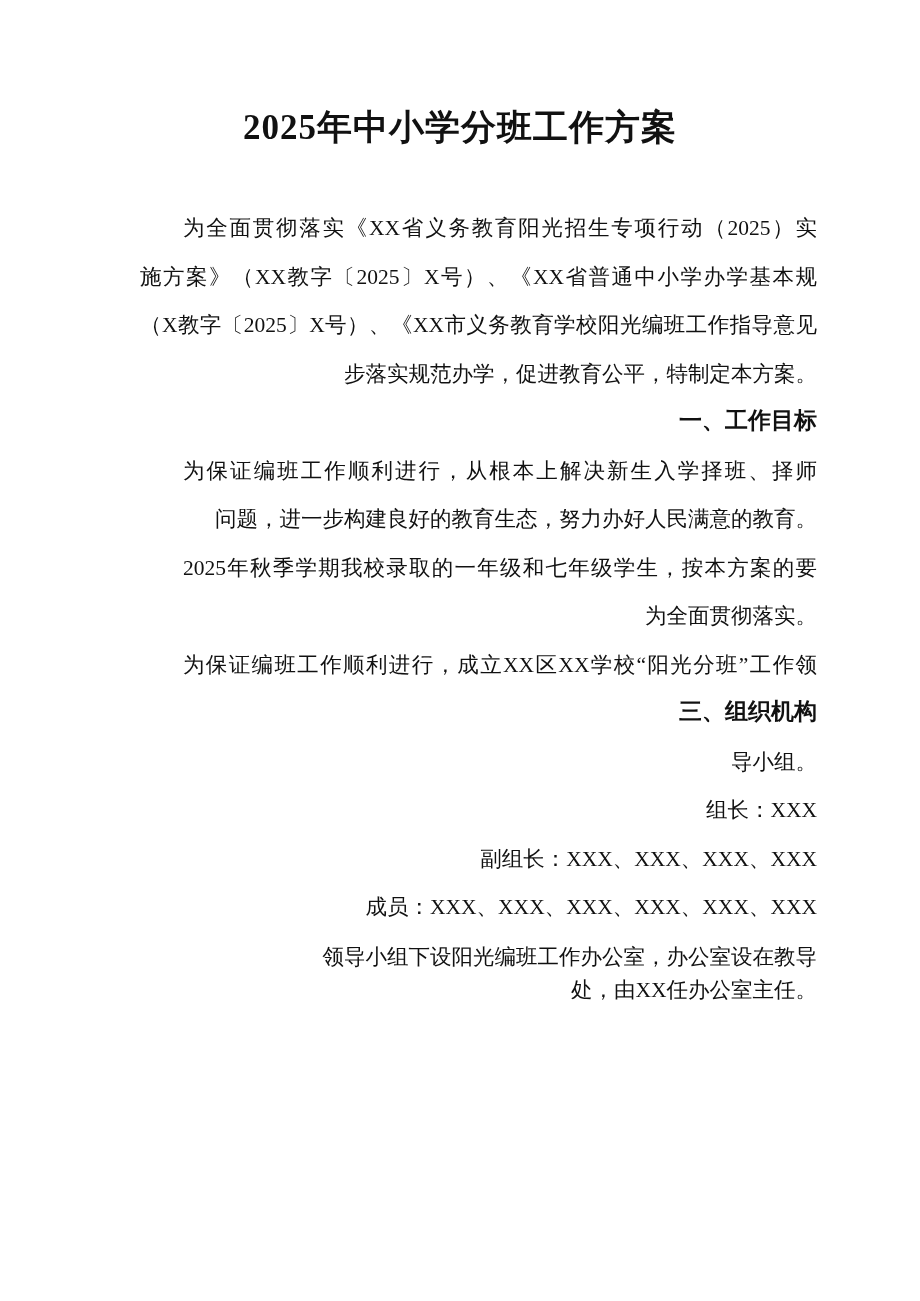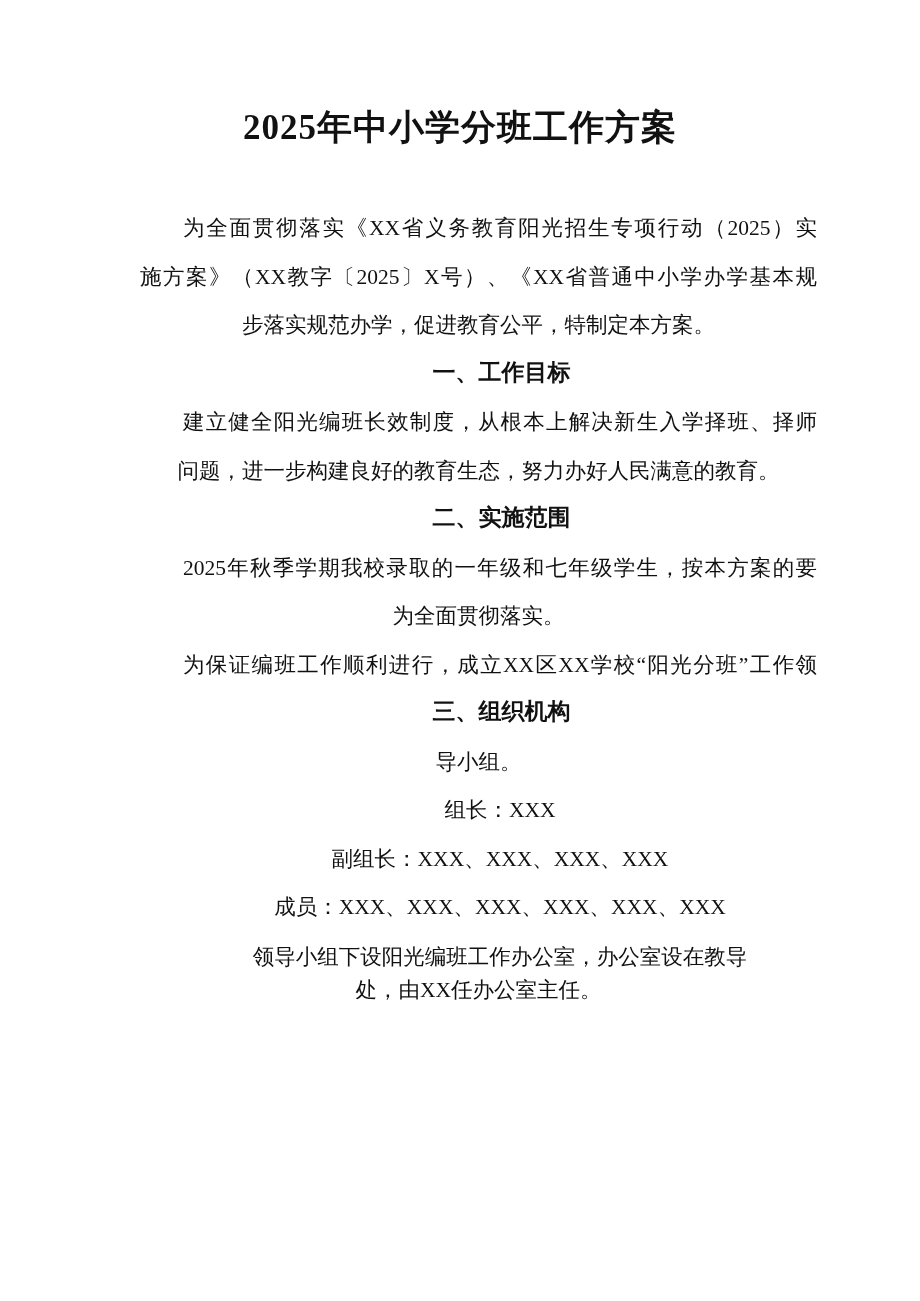--- a/index.html
+++ b/index.html
@@ -32,21 +32,21 @@
     position: absolute;
     top: 204px;
     left: 140px;
     width: 677px;
   }
   .line {
     font-size: 21.5px;
     line-height: 48.5px;
     height: 48.5px;
     white-space: nowrap;
-    text-align: center;
+    text-align: right;
   }
   .line.just {
     white-space: normal;
     text-align: justify;
     text-align-last: justify;
     overflow: hidden;
   }
   .line.indent {
     text-indent: 2em;
   }
@@ -64,25 +64,25 @@
   }
 </style>
 </head>
 <body>
 
 <div class="page">
   <div class="doc-title">2025年中小学分班工作方案</div>
   <div class="content">
       <div class="line indent just">为全面贯彻落实《XX省义务教育阳光招生专项行动（2025）实</div>
       <div class="line just">施方案》（XX教字〔2025〕X号）、《XX省普通中小学办学基本规范》</div>
+      <div class="line just">（X教字〔2025〕X号）、《XX市义务教育学校阳光编班工作指导意见</div>
       <div class="line">步落实规范办学，促进教育公平，特制定本方案。</div>
       <div class="line heading indent">一、工作目标</div>
-      <div class="line indent just">建立健全阳光编班长效制度，从根本上解决新生入学择班、择师</div>
+      <div class="line indent just">为保证编班工作顺利进行，从根本上解决新生入学择班、择师</div>
       <div class="line">问题，进一步构建良好的教育生态，努力办好人民满意的教育。</div>
-      <div class="line heading indent">二、实施范围</div>
       <div class="line indent just">2025年秋季学期我校录取的一年级和七年级学生，按本方案的要</div>
       <div class="line">为全面贯彻落实。</div>
       <div class="line indent just">为保证编班工作顺利进行，成立XX区XX学校“阳光分班”工作领</div>
       <div class="line heading indent">三、组织机构</div>
       <div class="line">导小组。</div>
       <div class="line indent">组长：XXX</div>
       <div class="line indent">副组长：XXX、XXX、XXX、XXX</div>
       <div class="line indent">成员：XXX、XXX、XXX、XXX、XXX、XXX</div>
       <div class="line indent tight first">领导小组下设阳光编班工作办公室，办公室设在教导</div>
       <div class="line tight">处，由XX任办公室主任。</div>

